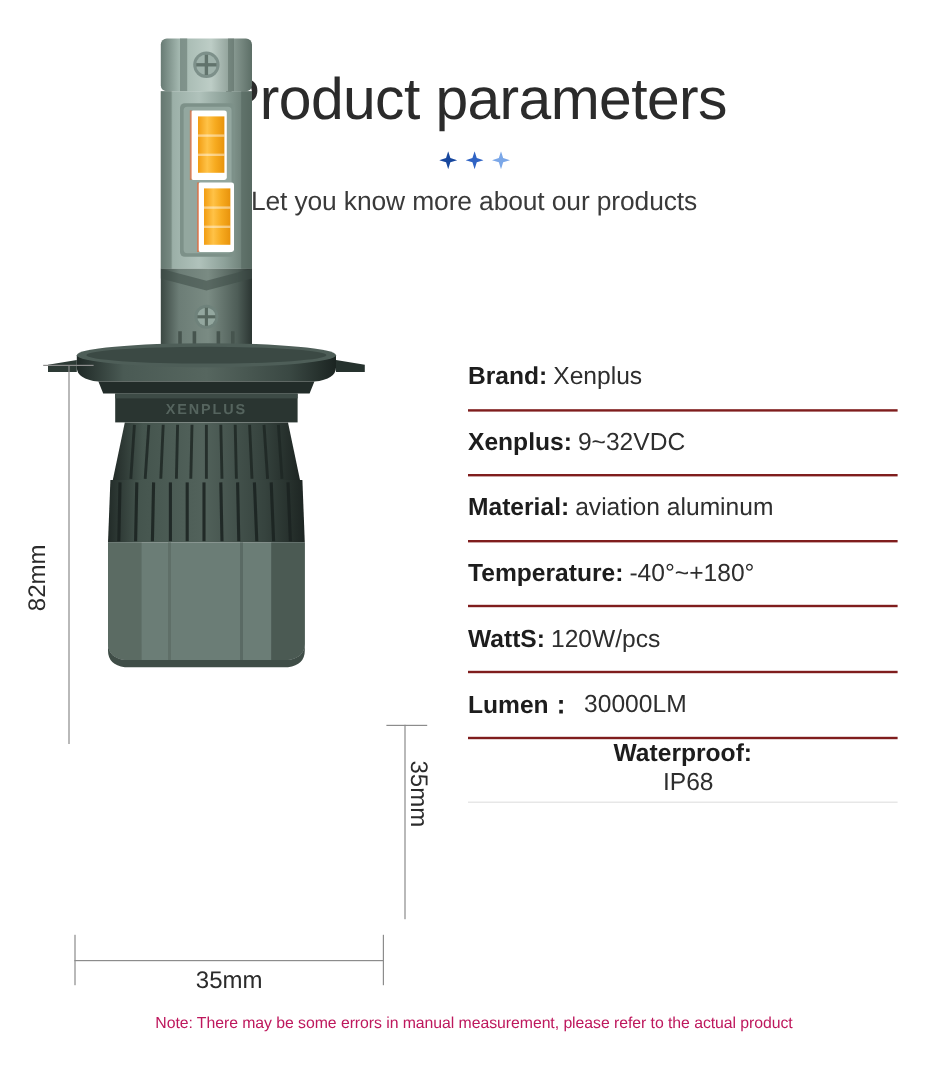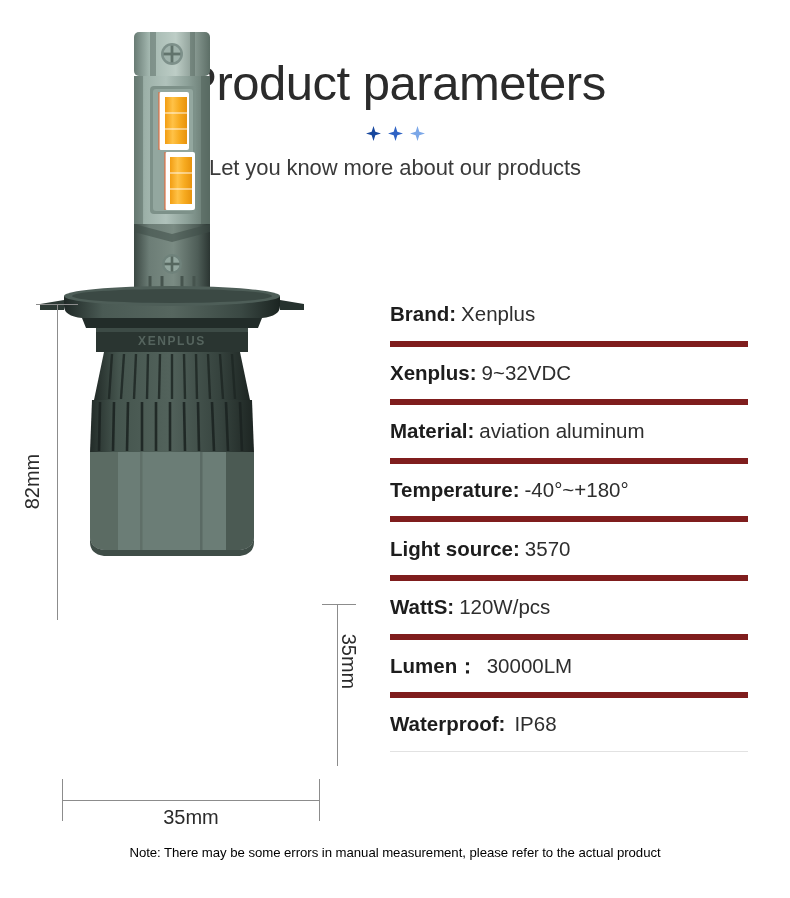--- a/index.html
+++ b/index.html
@@ -94,35 +94,35 @@
   }
 
   
   .spec-table{
     position:absolute;left:390px;top:288px;width:358px;
   }
   .spec-row{
     height:52.6px;
     display:flex;
     align-items:center;
-    border-bottom:6px solid #7f1d1d;
+    border-bottom:2px solid #7f1d1d;
     font-size:20.5px;
     white-space:nowrap;
   }
-  .spec-row:last-child{border-bottom:1px solid #e2e2e2;}
+  .spec-row:last-child{border-bottom:1px solid #e2e2e2;flex-direction:column;}
   .spec-label{font-weight:700;color:#1d1d1d;}
   .spec-value{font-weight:400;color:#2e2e2e;margin-left:5px;}
   .spec-row.wide .spec-value{margin-left:9px;text-align:center;}
 
   
   .note{
     position:absolute;left:0;top:845px;width:790px;
     text-align:center;
     font-size:13.2px;
-    color:#000000;
+    color:#be185d;
     letter-spacing:-0.05px;
   }
 </style>
 </head>
 <body>
 
 <div class="page">
 
   <div class="header">
     <h1 class="title">Product parameters</h1>
@@ -314,24 +314,20 @@
       <span class="spec-label">Material:</span>
       <span class="spec-value">aviation aluminum</span>
     </div>
 
 
     <div class="spec-row">
       <span class="spec-label">Temperature:</span>
       <span class="spec-value">-40°~+180°</span>
     </div>
 
-    <div class="spec-row">
-      <span class="spec-label">Light source:</span>
-      <span class="spec-value">3570</span>
-    </div>
 
 
     <div class="spec-row">
       <span class="spec-label">WattS:</span>
       <span class="spec-value">120W/pcs</span>
     </div>
 
     <div class="spec-row wide">
       <span class="spec-label">Lumen：</span>
       <span class="spec-value">30000LM</span>

